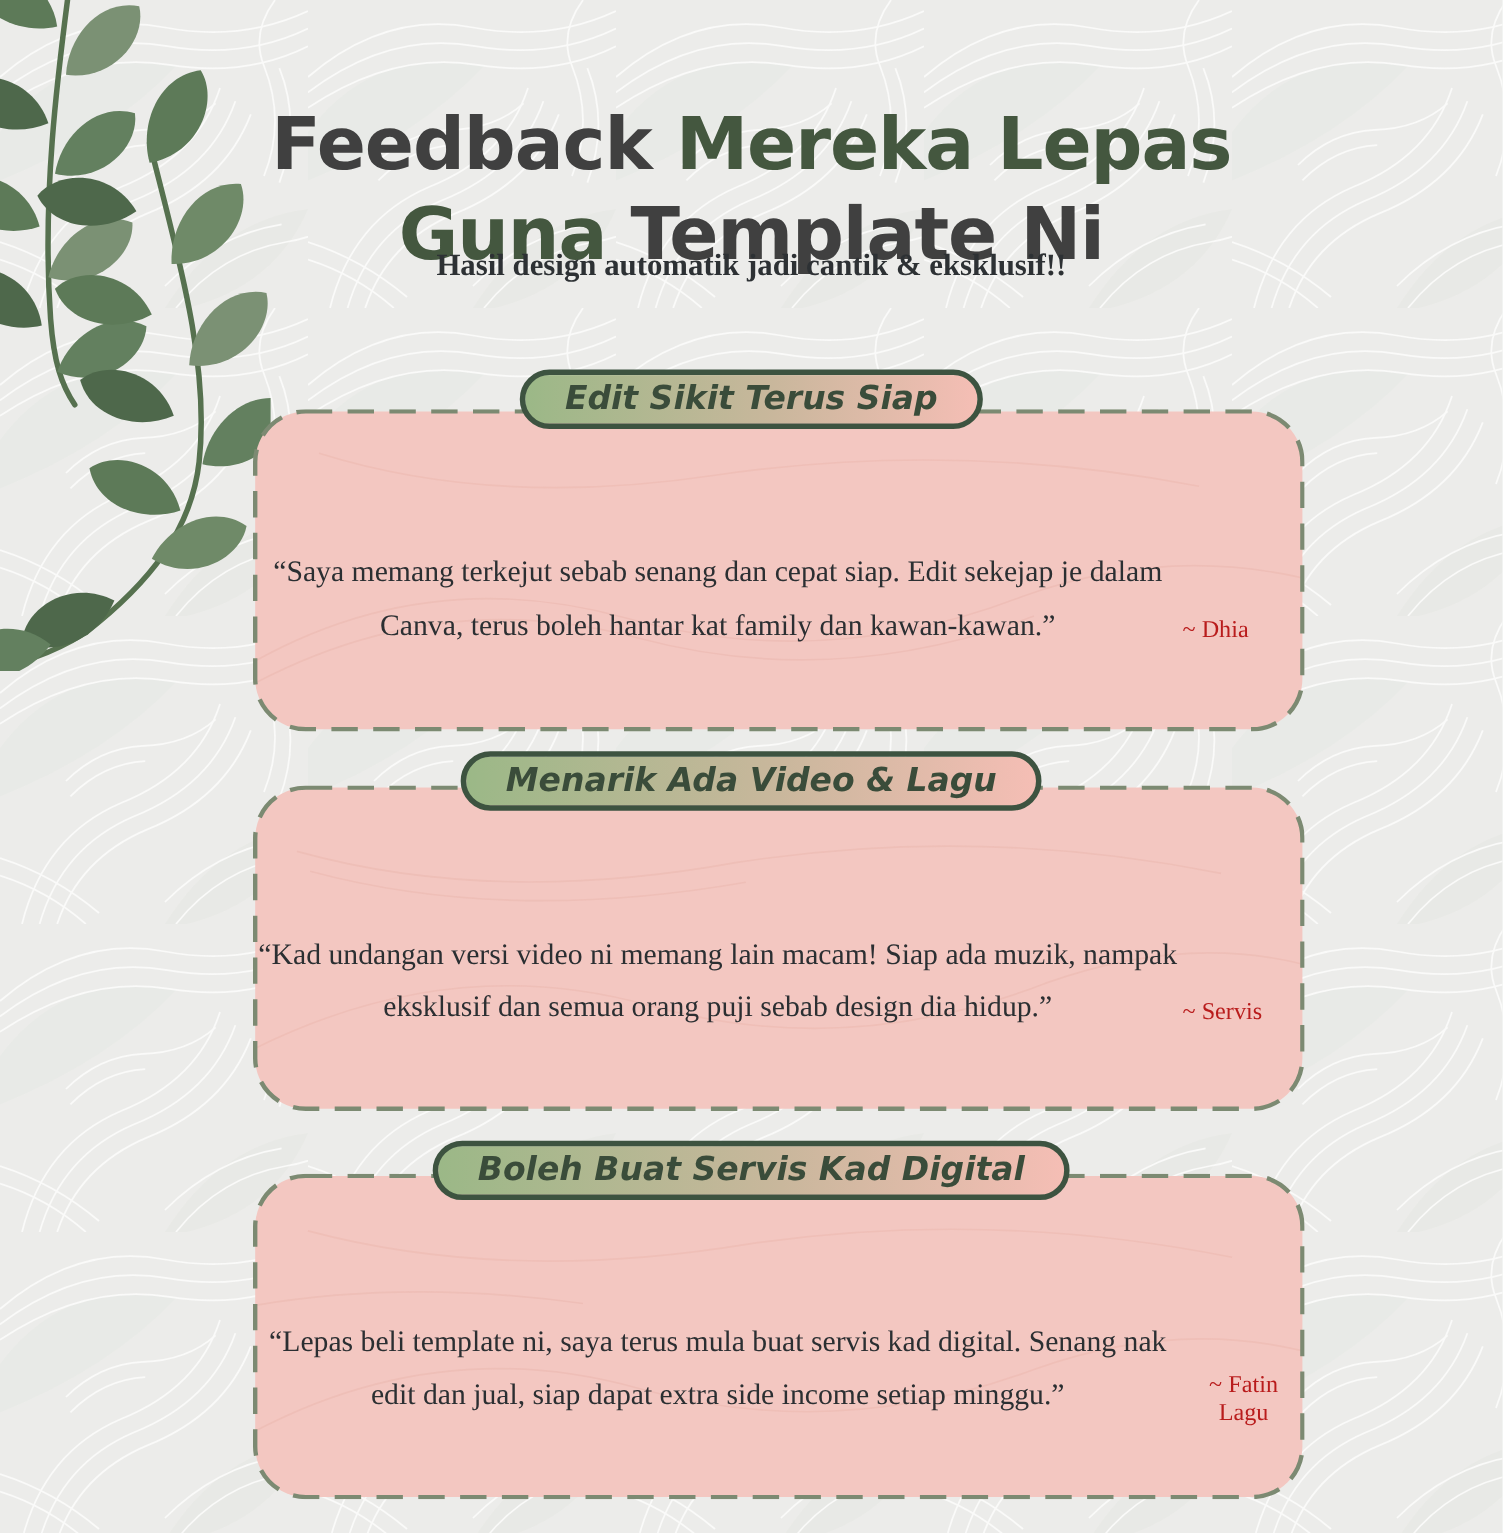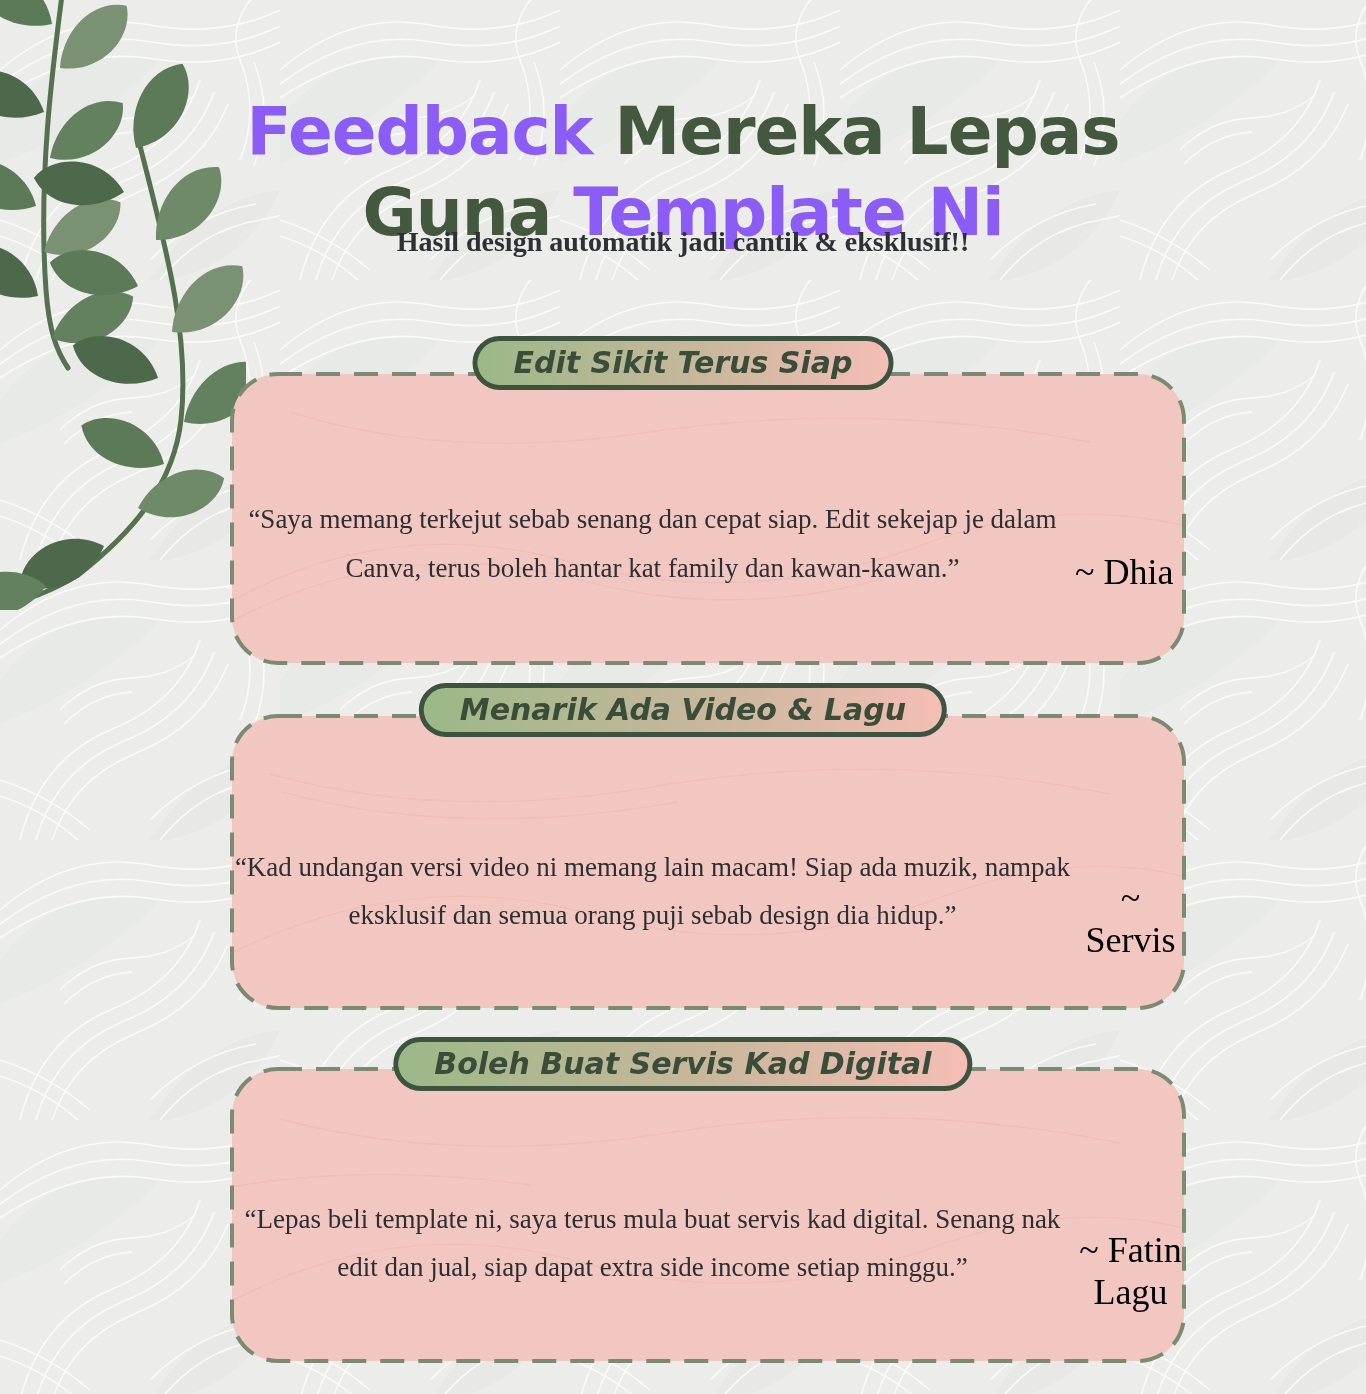--- a/index.html
+++ b/index.html
@@ -16,21 +16,21 @@
   .leaf-branch{position:absolute;top:-10px;left:-14px;z-index:2;}
   
   .heading{
     position:absolute;top:48px;left:0;width:100%;
     text-align:center;z-index:3;
     font-family:"DejaVu Sans", sans-serif;
     font-weight:bold;
     font-size:66px;line-height:1.22;letter-spacing:-1px;
     color:#44573f;
   }
-  .heading .green{color:#8b5cf6;}
+  .heading .green{color:#404040;}
   .subtitle{
     position:absolute;top:226px;left:0;width:100%;
     text-align:center;z-index:3;
     font-family:"Liberation Serif", serif;
     font-weight:bold;font-size:28px;color:#2d3134;
     letter-spacing:0px;
   }
   
   .badge{
     position:absolute;left:50%;transform:translateX(-50%);
@@ -60,21 +60,21 @@
   }
   .card-1 .content{padding-top:50px;}
   .card-2 .content{padding-top:58px;align-items:center;}
   .card-3 .content{padding-top:56px;}
   .quote{
     max-width:845px;
     font-size:27px;line-height:1.78;color:#2b2f32;
   }
   .author{
     margin-top:56px;
-    font-size:36px;color:#000000;
+    font-size:22px;color:#b91c1c;
   }
 </style>
 </head>
 <body>
 
 <div id="canvas">
 
   <svg class="bg-pattern" width="1366" height="1394" viewBox="0 0 1366 1394" aria-hidden="true">
     <defs>
       <pattern id="floral" width="280" height="280" patternUnits="userSpaceOnUse">

